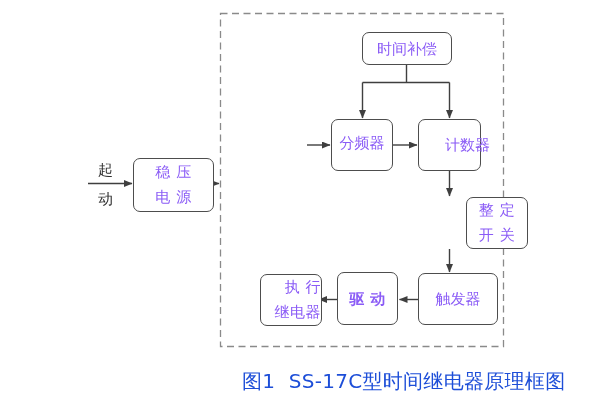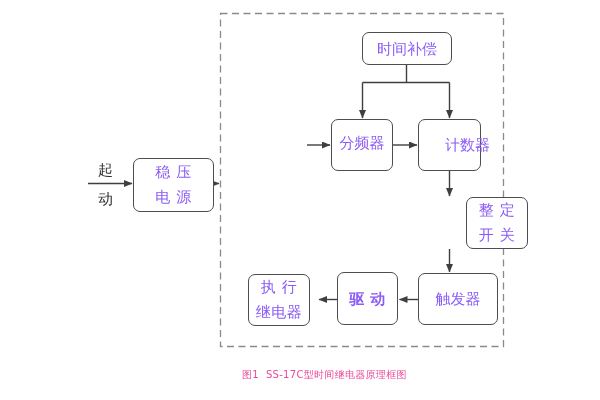--- a/index.html
+++ b/index.html
@@ -42,22 +42,22 @@
   .start-char {
     position: absolute;
     font-size: 15px;
     color: #2e2e2e;
     white-space: pre;
   }
   .caption {
     position: absolute;
     left: 242px;
     top: 368px;
-    font-size: 10px;
-    color: #ec4899;
+    font-size: 20px;
+    color: #1d4ed8;
     white-space: pre;
     letter-spacing: 0.3px;
   }
 </style>
 </head>
 <body>
 
 <div class="stage">
 
   <svg class="connector-layer" width="600" height="400" viewBox="0 0 600 400">
@@ -117,20 +117,20 @@
   </div>
 
   <div class="box single" style="left:418px; top:273px; width:80px; height:52px; letter-spacing:0;">
     <span>触发器</span>
   </div>
 
   <div class="box single" style="left:337px; top:272px; width:61px; height:53px;font-weight:bold;">
     <span>驱 动</span>
   </div>
 
-  <div class="box" style="left:248px; top:274px; width:62px; height:52px;">
+  <div class="box" style="left:260px; top:274px; width:62px; height:52px;align-items:flex-end;">
     <span>执 行</span>
     <span>继电器</span>
   </div>
 
   <div class="caption">图1  SS-17C型时间继电器原理框图</div>
 
 </div>
 
 </body></html>

